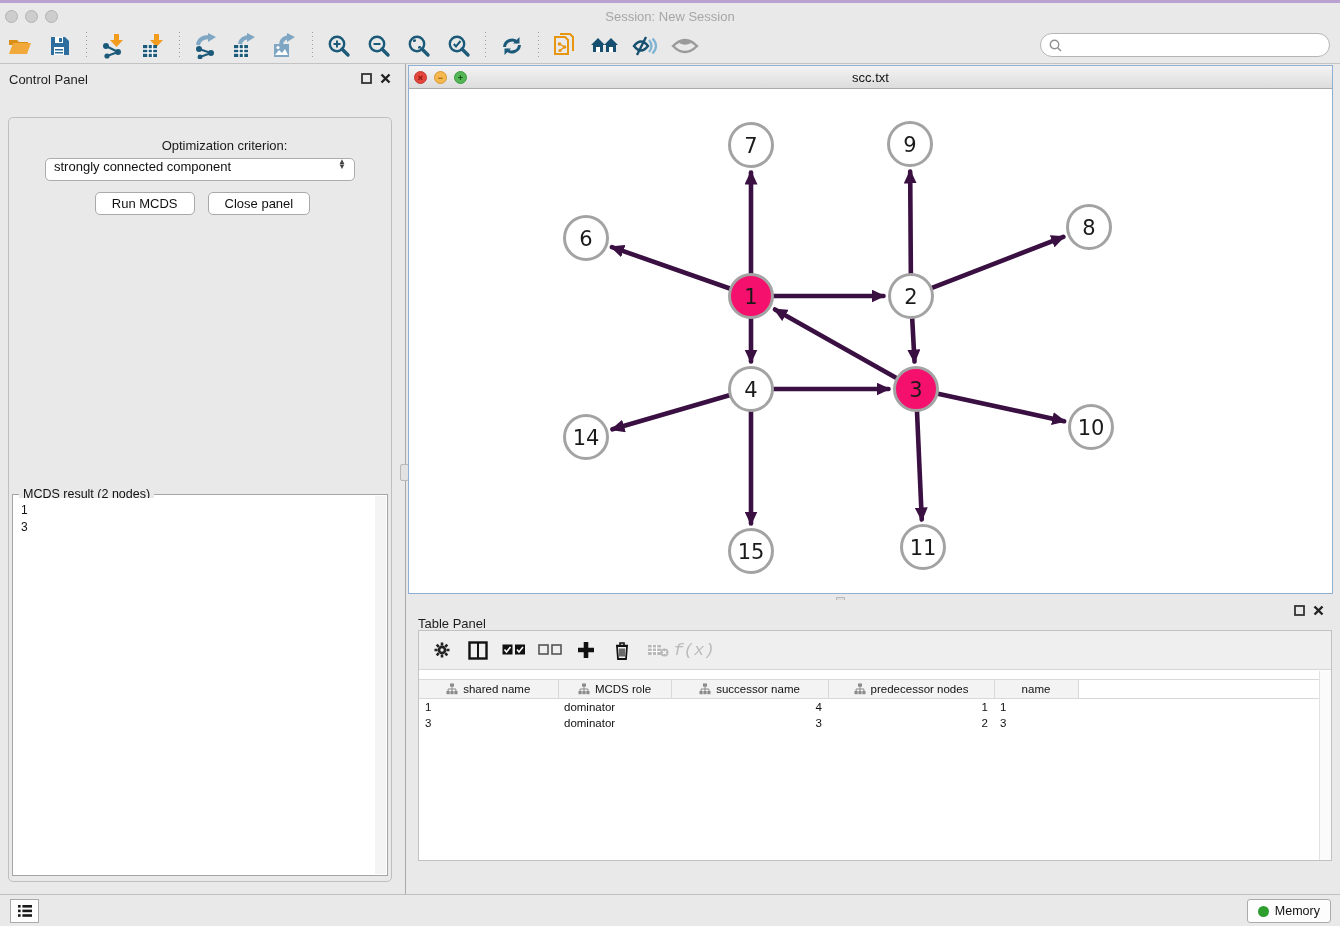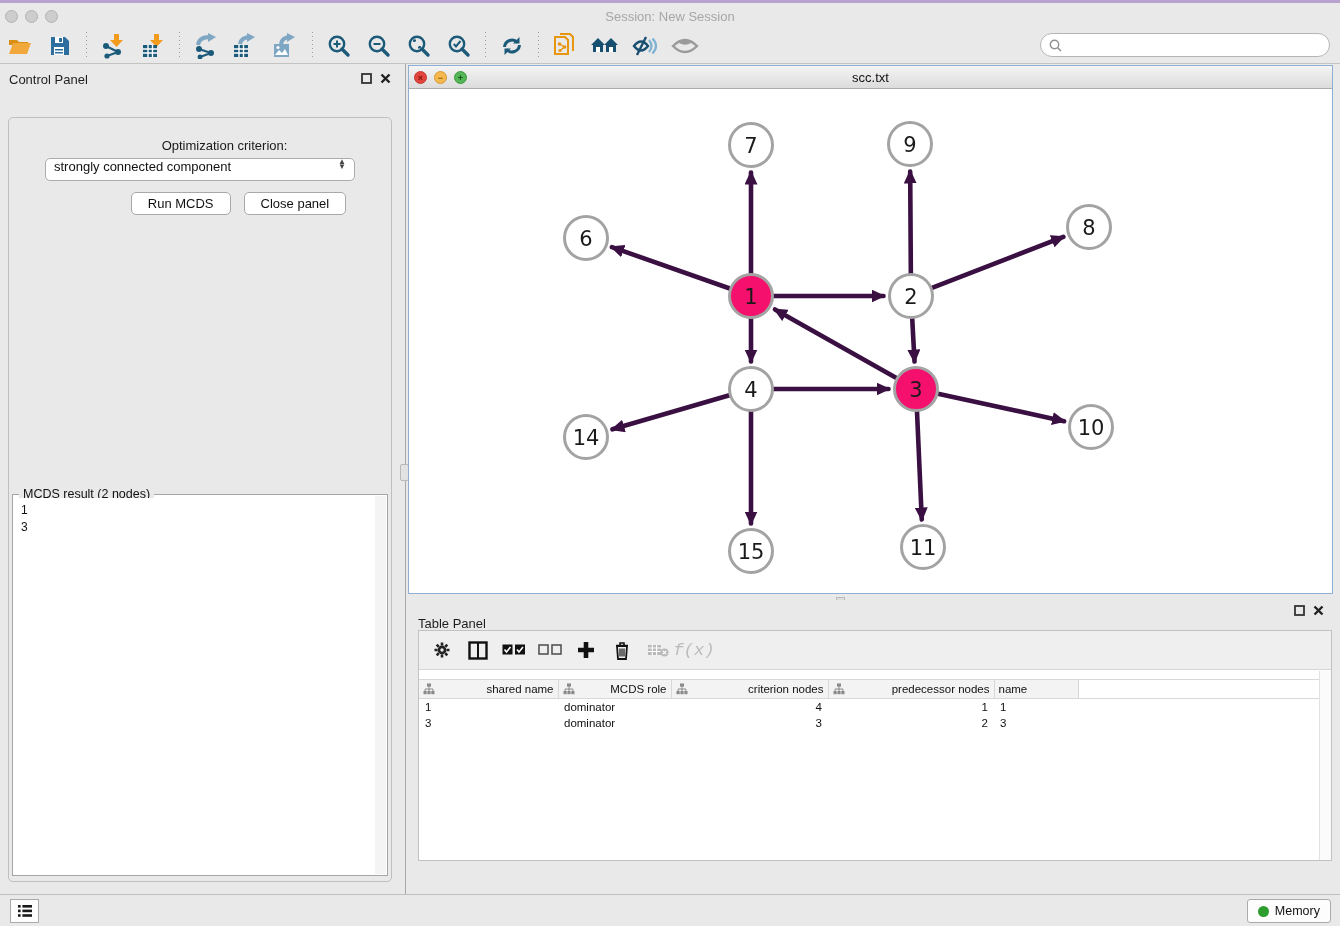--- a/index.html
+++ b/index.html
@@ -32,21 +32,21 @@
   .panel-btns { position:absolute; right:14px; top:9px; display:flex; gap:8px; }
   .cp-body { position:absolute; left:8px; top:53px; width:384px; height:765px; border:1px solid #BFBFBF; border-radius:5px; background:#E9E9E9; }
   .tabrow { position:absolute; top:33px; left:0; width:405px; display:flex; justify-content:center; z-index:2; }
   .tab { padding:3px 13px 4px 13px; font-size:12.5px; color:#111; background:#fff; border:1px solid #B3B3B3; margin-left:-1px; cursor:default; }
   .tab:first-child { border-radius:5px 0 0 5px; }
   .tab:last-child { border-radius:0 5px 5px 0; }
   .tab.selected { background:#DEDEDE; color:#C6C6C6; }
   .opt-label { position:absolute; top:74px; left:0; width:405px; text-align:center; font-size:13px; color:#1A1A1A;padding-left:44px; }
   .combo { position:absolute; top:94px; left:45px; width:310px; height:23px; background:#fff; border:1px solid #ACACAC; border-radius:5px; font-size:13px; color:#111; display:flex; align-items:flex-start; padding:0 8px; }
   .combo .stepper { margin-left:auto; display:flex; flex-direction:column; align-items:center; line-height:5px; font-size:8px; color:#444; }
-  .btnrow { position:absolute; top:128px; left:0; width:405px; display:flex; justify-content:center; gap:13px;margin-left:36px; }
+  .btnrow { position:absolute; top:128px; left:0; width:405px; display:flex; justify-content:center; gap:13px; }
   .pushbtn { background:#fff; border:1px solid #A9A9A9; border-radius:5px; font-size:13px; color:#111; padding:3px 16px; font-family:inherit; }
   .result-group { position:absolute; left:12px; top:430px; width:376px; height:382px; border:1px solid #A5A5A5; background:#fff; }
   .result-legend { position:absolute; top:-8px; left:6px; background:#E9E9E9; padding:0 4px; font-size:12.5px; color:#111; }
   .result-list { position:absolute; left:1px; top:3px; right:12px; bottom:1px; background:#fff; font-size:12px; color:#111; padding:4px 0 0 7px; line-height:17px; }
   .result-scroll { position:absolute; right:1px; top:1px; width:11px; bottom:1px; background:#F4F4F4; }
 
   
   .netframe { position:absolute; left:408px; top:1px; width:925px; height:529px; border:1px solid #8FAFD4; background:#fff; }
   .net-titlebar { position:absolute; left:0; top:0; width:100%; height:23px; background:linear-gradient(#F4F4F4,#DCDCDC); border-bottom:1px solid #ABABAB; }
   .net-title { position:absolute; top:4px; width:100%; text-align:center; font-size:13px; color:#111; }
@@ -63,21 +63,21 @@
   .tpanel { position:absolute; left:408px; top:536px; width:932px; height:294px; background:#E9E9E9; }
   .tp-title { position:absolute; left:10px; top:16px; font-size:13px; color:#1E1E1E; }
   .tp-btns { position:absolute; right:16px; top:5px; display:flex; gap:8px; }
   .tp-box { position:absolute; left:10px; top:30px; width:914px; height:231px; border:1px solid #C2C2C2; background:#fff; }
   .tp-toolbar { position:absolute; left:0; top:0; width:100%; height:39px; background:#EFEFEF; border-bottom:1px solid #D6D6D6; display:flex; align-items:center; padding-left:10px; }
   .tp-tbicon { margin-right:10px; width:26px; display:flex; justify-content:center; align-items:center; }
   .fx { font-family:Liberation Mono, monospace; font-style:italic; font-size:17px; color:#BBB; }
   .tbl-wrap { position:absolute; left:0; top:48px; width:901px; }
   table.datatable { border-collapse:collapse; table-layout:fixed; width:901px; font-size:11.5px; color:#111; }
   table.datatable th { background:#F3F3F3; border:1px solid #D8D8D8; border-left:none; font-weight:normal; height:19px; padding:0 4px; }
-  table.datatable th .hwrap { display:flex; align-items:center; justify-content:space-between; gap:5px; }
+  table.datatable th .hwrap { display:flex; align-items:center; justify-content:center; gap:5px; }
   table.datatable th.filler { background:#fff; border:none; border-top:1px solid #D8D8D8; border-bottom:1px solid #D8D8D8; }
   table.datatable td { height:16px; padding:0 6px; border:none; }
   .tp-scroll { position:absolute; right:0; top:40px; width:12px; bottom:0; background:#FBFBFB; border-left:1px solid #E2E2E2; }
   .tp-tabs { position:absolute; left:0; top:267px; width:100%; display:flex; justify-content:center; }
 
   
   .statusbar { position:absolute; left:0; top:894px; width:100%; height:32px; background:#E9E9E9; border-top:1px solid #C0C0C0; }
   .sb-left { position:absolute; left:10px; top:4px; width:29px; height:24px; background:#FDFDFD; border:1px solid #ABABAB; display:flex; align-items:center; justify-content:center; }
   .sb-mem { position:absolute; right:9px; top:4px; height:24px; background:#FDFDFD; border:1px solid #ABABAB; border-radius:3px; display:flex; align-items:center; gap:6px; padding:0 10px; font-size:12.5px; color:#111; }
   .mem-dot { width:11px; height:11px; border-radius:50%; background:#2D9E2D; }
@@ -464,21 +464,21 @@
                     <span class="hwrap">
                       <svg width="12" height="12">
                         <g fill="#8A8A8A">
                           <rect x="4" y="0.5" width="4" height="3.2"></rect>
                           <rect x="0.5" y="8" width="3.2" height="3.2"></rect>
                           <rect x="4.4" y="8" width="3.2" height="3.2"></rect>
                           <rect x="8.3" y="8" width="3.2" height="3.2"></rect>
                         </g>
                         <path d="M6 3.7 v2.3 M2.1 8 v-2 h7.8 v2 M6 6 v2" stroke="#8A8A8A" stroke-width="1" fill="none"></path>
                       </svg>
-                      <span>criterion nodes</span>
+                      <span>successor name</span>
                     </span>
                   </th>
                   <th>
                     <span class="hwrap">
                       <svg width="12" height="12">
                         <g fill="#8A8A8A">
                           <rect x="4" y="0.5" width="4" height="3.2"></rect>
                           <rect x="0.5" y="8" width="3.2" height="3.2"></rect>
                           <rect x="4.4" y="8" width="3.2" height="3.2"></rect>
                           <rect x="8.3" y="8" width="3.2" height="3.2"></rect>

